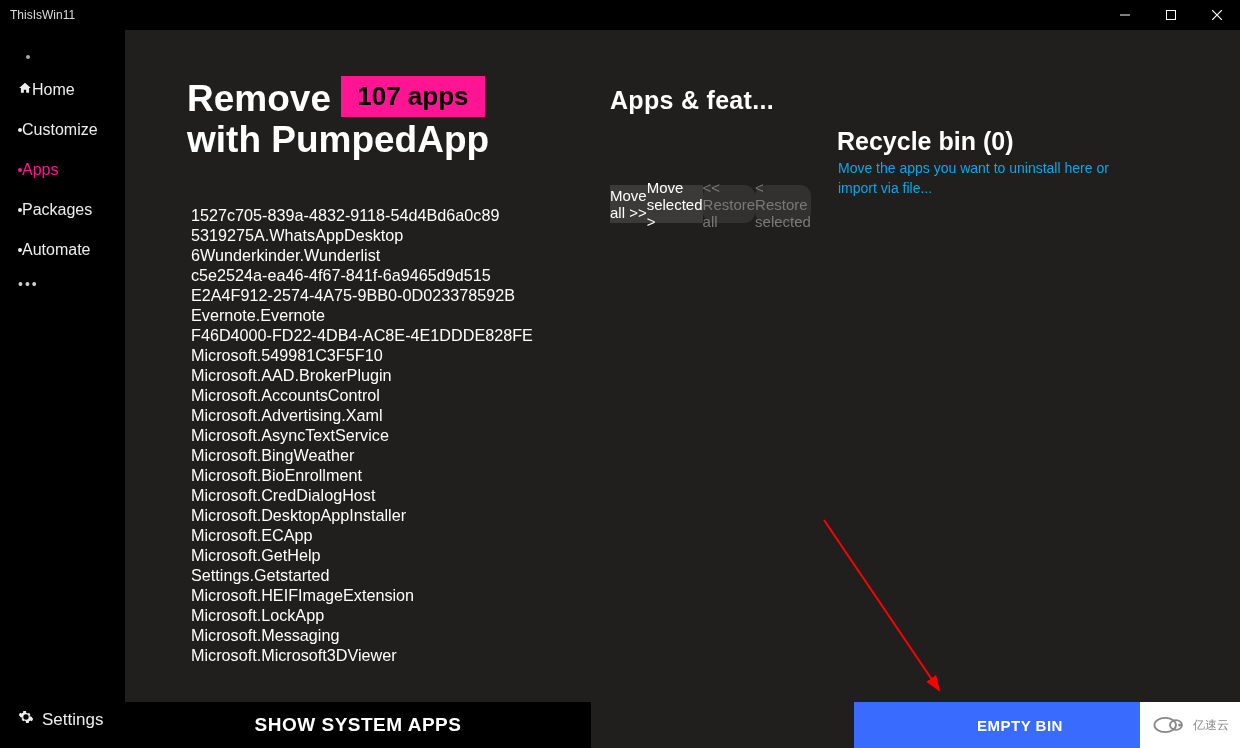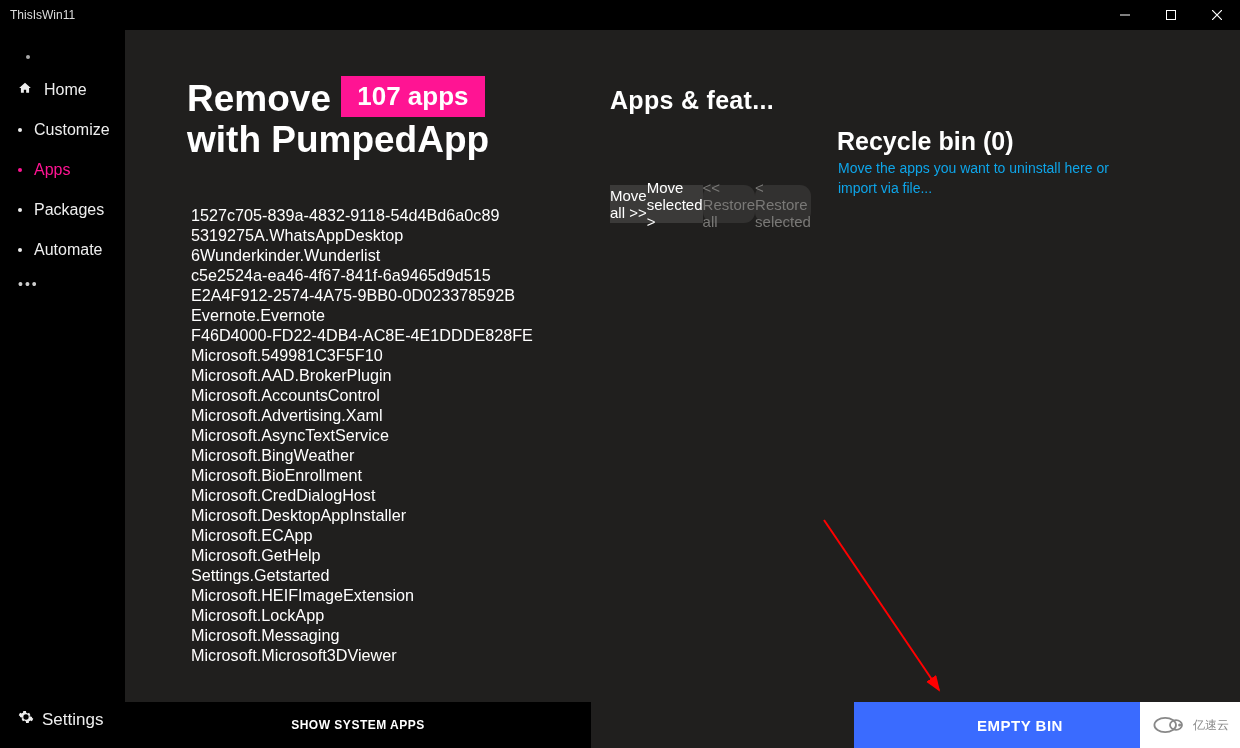--- a/index.html
+++ b/index.html
@@ -6,45 +6,45 @@
   html, body { width: 1240px; height: 748px; overflow: hidden; background: #111; color: #eee; }
 
   
   .titlebar { position: absolute; left: 0; top: 0; right: 0; height: 30px; background: #000; display: flex; align-items: center; }
   .titlebar .title { font-size: 12px; color: #ddd; padding-left: 10px; }
   .winctrls { margin-left: auto; display: flex; height: 30px; }
   .winbtn { width: 46px; height: 30px; display: flex; align-items: center; justify-content: center; color: #fff; font-size: 12px; }
 
   
   .sidebar { position: absolute; left: 0; top: 30px; bottom: 0; width: 125px; background: #000; padding-top: 14px; }
-  .nav-item { display: flex; align-items: center; gap: 12px; height: 40px; padding-left: 18px; font-size: 16px; color: #eee; cursor: default; }
+  .nav-item { display: flex; align-items: center; height: 40px; padding-left: 18px; font-size: 16px; color: #eee; cursor: default; }
   .nav-item.active span:last-child { color: #ff1493; }
   .nav-item.active .dot { background: #ff1493; }
   .dot { width: 4px; height: 4px; border-radius: 50%; background: #eee; display: inline-block; }
   .home-icon svg { width: 14px; height: 14px; fill: #eee; }
   .more-dots { padding-left: 18px; margin-top: 6px; color: #ccc; letter-spacing: 2px; font-size: 14px; }
   .settings-item { position: absolute; bottom: 18px; left: 0; display: flex; align-items: center; gap: 8px; padding-left: 18px; font-size: 17px; color: #eee; }
   .gear-icon svg { width: 16px; height: 16px; fill: #eee; }
 
   
   .main { position: absolute; left: 125px; right: 0; top: 30px; bottom: 0; background: #201f1e; }
 
   
   .heading { position: absolute; left: 62px; top: 46px; font-size: 37px; font-weight: 700; color: #fff; line-height: 1.1; }
-  .badge { display: inline-block; background: #ff1493; color: #ffffff; font-size: 26px; font-weight: 600; padding: 6px 16px; vertical-align: 6px; }
+  .badge { display: inline-block; background: #ff1493; color: #000000; font-size: 26px; font-weight: 600; padding: 6px 16px; vertical-align: 6px; }
 
   
   .apps-list { position: absolute; left: 58px; top: 175px; width: 406px; height: 459px; background: #201f1e; overflow-y: scroll; }
   .apps-list::-webkit-scrollbar { width: 16px; }
   .apps-list::-webkit-scrollbar-track { background: #3a3a3a; }
   .apps-list::-webkit-scrollbar-thumb { background: #cfcfcf; }
   .app-row { font-size: 16.2px; color: #fff; padding: 0 8px; line-height: 20px; white-space: nowrap; overflow: hidden; }
 
   
-  .show-sys { position: absolute; left: 0; bottom: 0; width: 466px; height: 46px; background: #000; color: #fff; font-size: 12px; font-weight: 600; letter-spacing: 0.5px; display: flex; align-items: center; justify-content: center; }
+  .show-sys { position: absolute; left: 0; bottom: 0; width: 466px; height: 46px; background: #000; color: #fff; font-size: 19px; font-weight: 600; letter-spacing: 0.5px; display: flex; align-items: center; justify-content: center; }
 
   
   .mid-title { position: absolute; left: 485px; top: 56px; font-size: 25px; font-weight: 600; color: #fff; letter-spacing: 0.3px; }
   .mid-buttons { position: absolute; left: 485px; top: 155px; width: 172px; display: flex; flex-direction: row; align-items: center; }
   .mid-btn { height: 38px; margin-bottom: 3px; background: #3b3a39; color: #fff; font-size: 15px; display: flex; align-items: center; justify-content: center; }
   .mid-btn.disabled { background: #323130; color: #7a7977; border-radius: 11px; }
   .mid-gap { height: 16px; }
 
   
   .bin-title { position: absolute; left: 712px; top: 52px; font-size: 25px; font-weight: 700; color: #fff; margin-top: 45px; }

